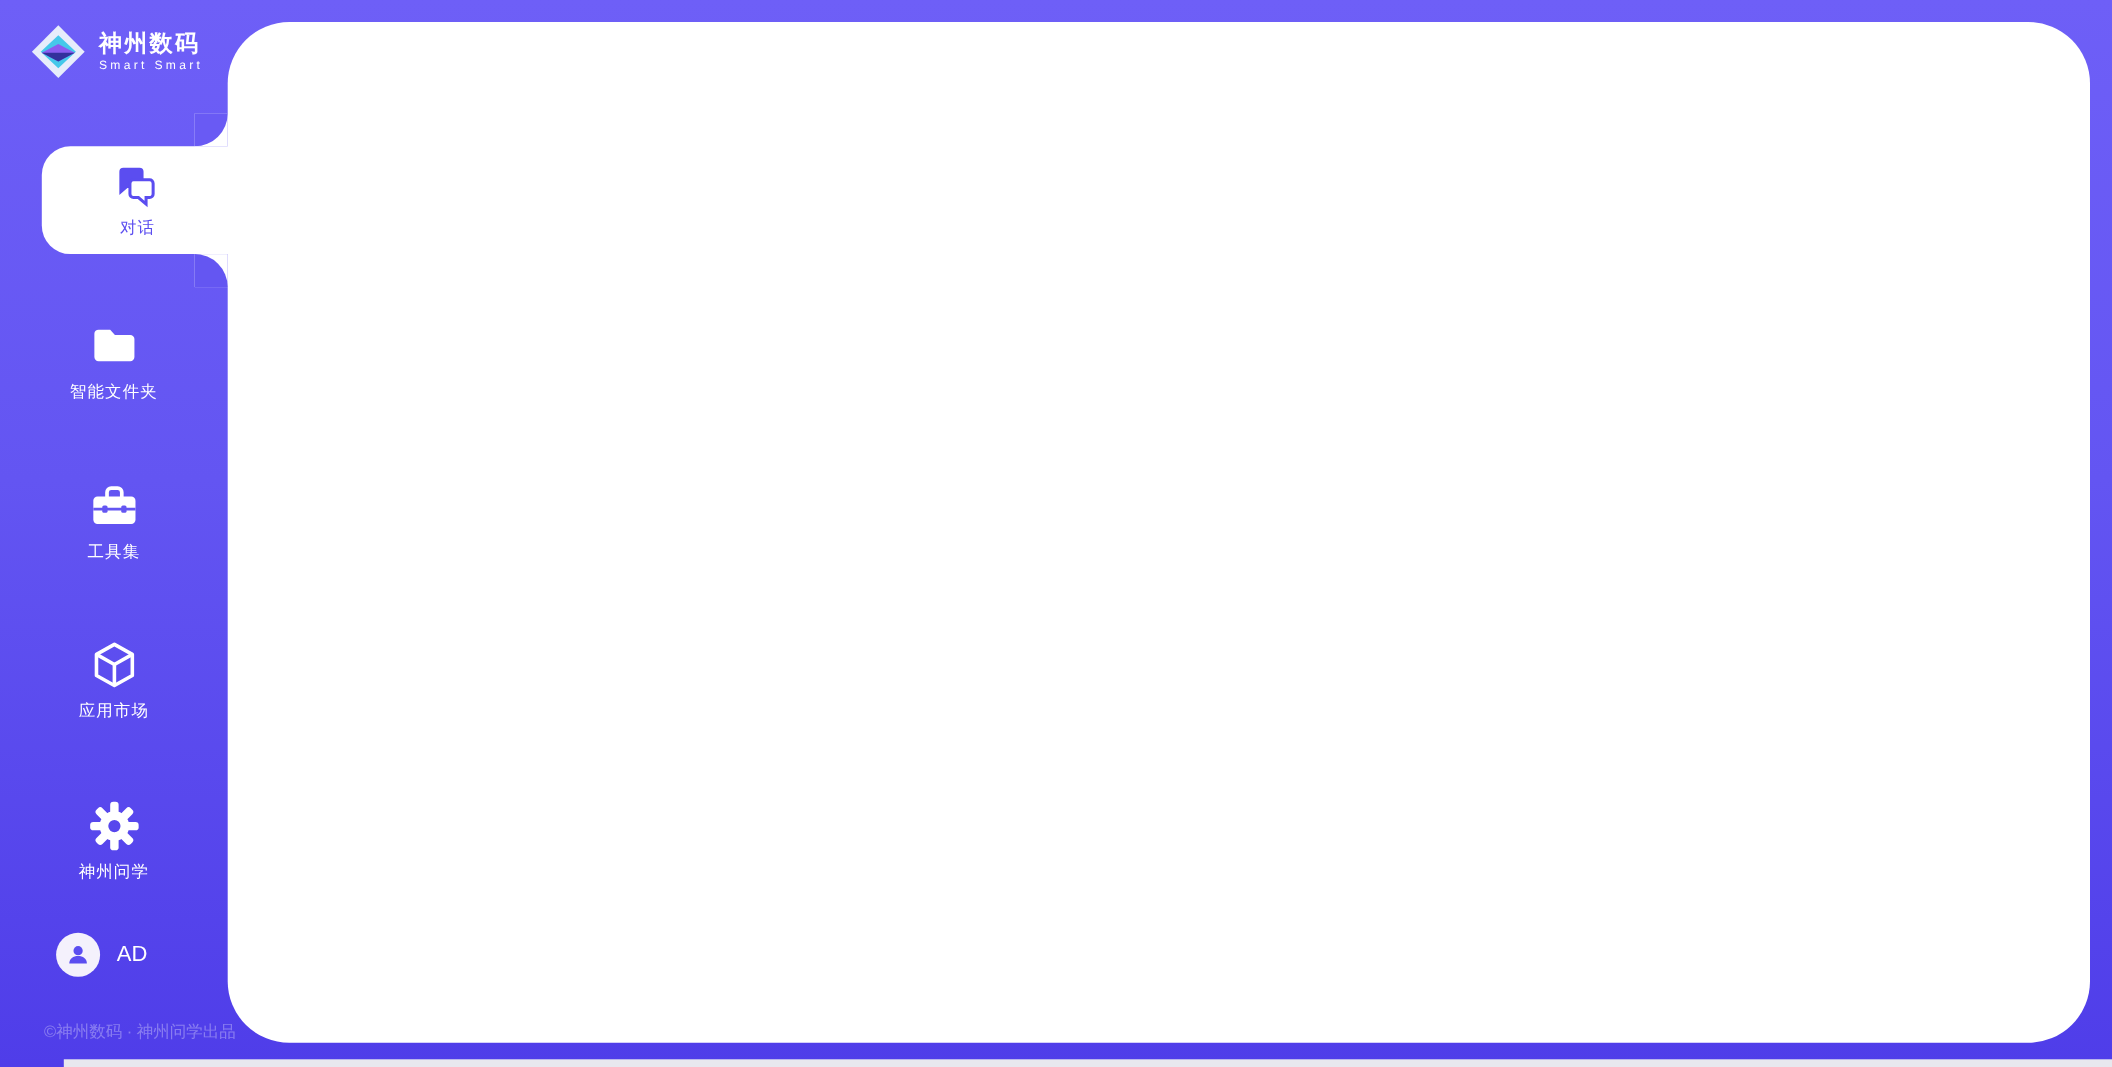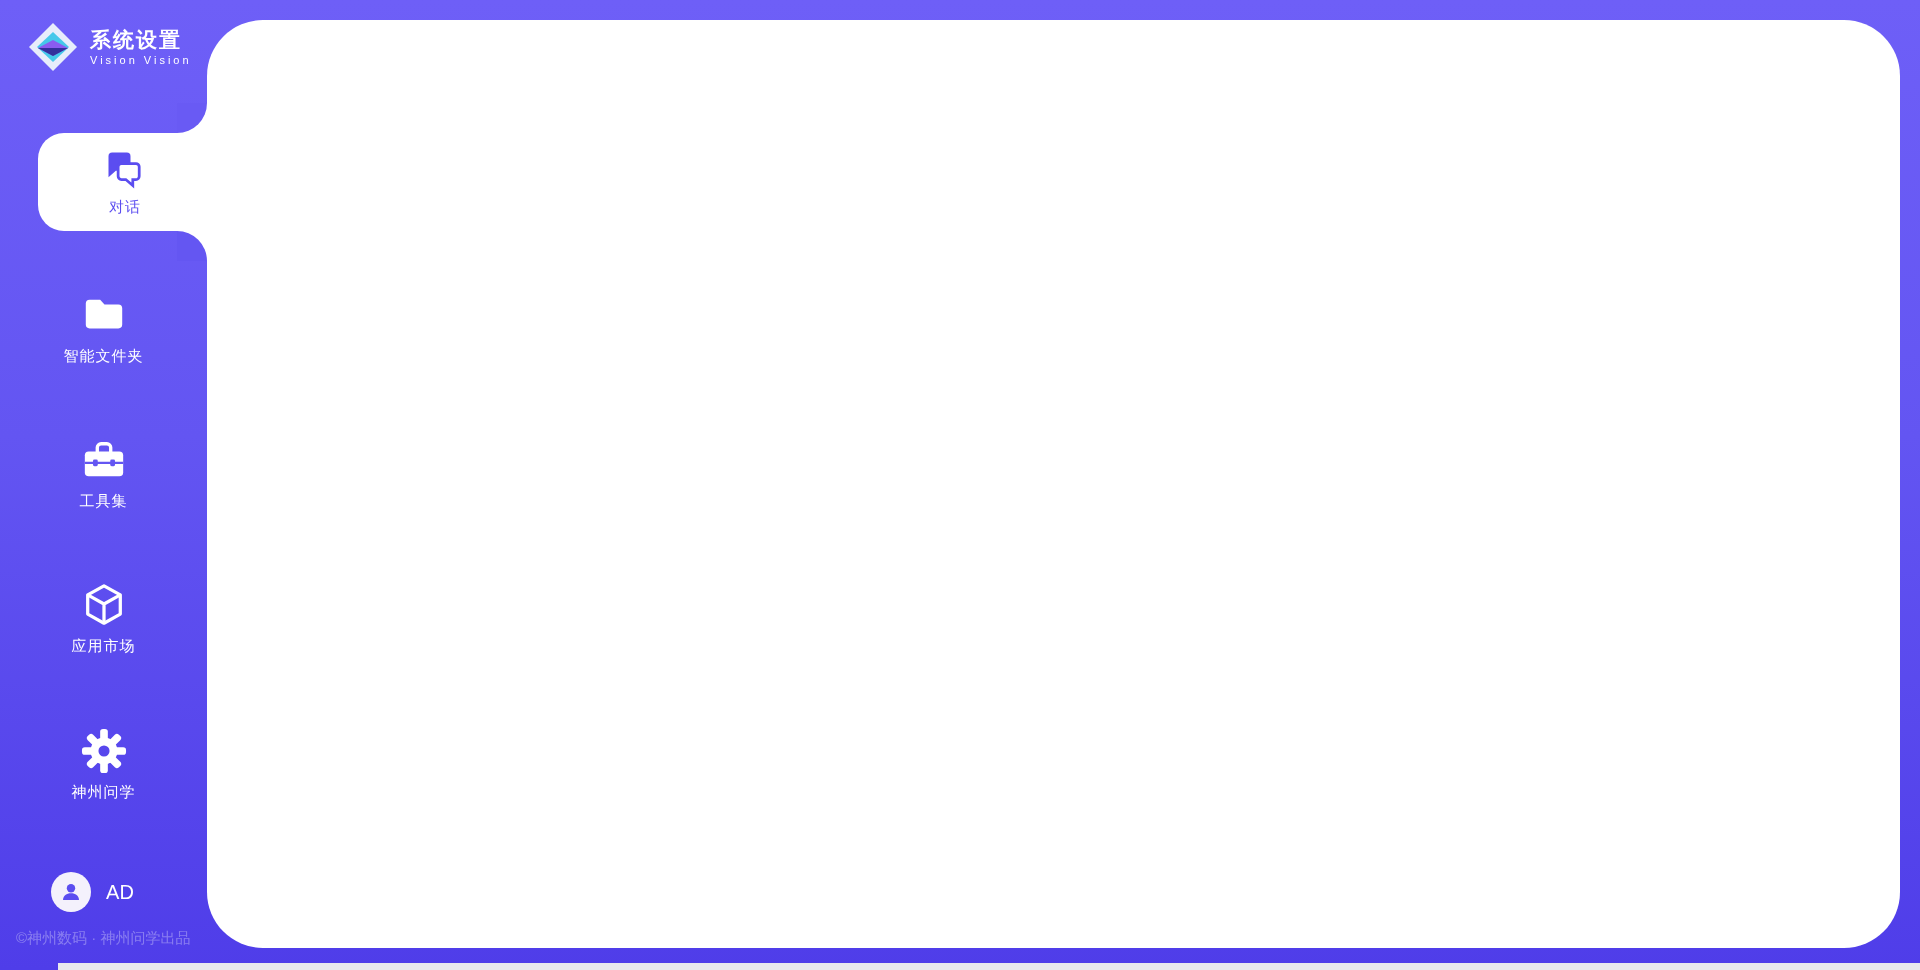--- a/index.html
+++ b/index.html
@@ -38,25 +38,25 @@
   .nav-active svg{width:44px;height:44px;}
   .fillet{position:absolute;left:177px;width:30px;height:30px;background:#fff;z-index:2;}
   .fillet.top{top:103px;}
   .fillet.bottom{top:231px;}
   .fillet.top::after{content:"";position:absolute;inset:0;background:#695af4;border-bottom-right-radius:100%;}
   .fillet.bottom::after{content:"";position:absolute;inset:0;background:#6456f2;border-top-right-radius:100%;}
   .nav-folder{top:292px;}
   .nav-toolbox{top:437px;}
   .nav-cube{top:582px;}
   .nav-gear{top:728px;}
-  .user-row{position:absolute;top:872px;left:0;width:185px;display:flex;align-items:center;justify-content:center;gap:15px;z-index:2;cursor:pointer;}
+  .user-row{position:absolute;top:848px;left:0;width:185px;display:flex;align-items:center;justify-content:center;gap:15px;z-index:2;cursor:pointer;}
   .avatar{width:40px;height:40px;background:#f4f1fc;border-radius:50%;display:grid;place-items:center;}
   .avatar svg{width:24px;height:24px;}
   .user-name{color:#fff;font-size:20px;}
-  .copyright{position:absolute;top:929px;left:16px;color:rgba(255,255,255,0.32);font-size:15px;z-index:2;white-space:nowrap;}
+  .copyright{position:absolute;top:929px;left:40px;color:rgba(255,255,255,0.32);font-size:15px;z-index:2;white-space:nowrap;}
   .bottom-strip{position:absolute;left:58px;right:0;bottom:0;height:7px;background:#e8e8ee;z-index:3;}
   
   .greeting{position:absolute;left:376px;top:139px;display:flex;align-items:center;gap:19px;}
   .greeting svg{width:80px;height:80px;}
   .greeting-text{font-size:27px;font-weight:bold;color:#15151b;letter-spacing:0.5px;}
   .cards{position:absolute;left:365px;top:255px;display:grid;grid-template-columns:465px 465px;column-gap:13px;row-gap:24px;}
   .card{
     background:#fff;border:1px solid #e9e9f1;border-radius:16px;
     padding:22px 26px 22px 26px;box-sizing:border-box;min-height:128px;
     box-shadow:0 1px 3px rgba(40,40,80,0.04);cursor:pointer;
@@ -97,22 +97,22 @@
   <div class="panel"></div>
 
   <div class="brand">
     <svg viewBox="0 0 100 100">
       <polygon points="50,2 98,50 50,98 2,50" fill="#e7edfb"></polygon>
       <polygon points="50,20 82,50 50,80 18,50" fill="#45c8ea"></polygon>
       <polygon points="50,36 80,52 50,68 20,52" fill="#8a5cf0"></polygon>
       <polygon points="20,52 80,52 50,68" fill="#33309c"></polygon>
     </svg>
     <div>
-      <div class="brand-cn">系统设置</div>
-      <div class="brand-en">Vision Vision</div>
+      <div class="brand-cn">神州数码</div>
+      <div class="brand-en">Smart Smart</div>
     </div>
   </div>
 
   <span class="fillet top"></span>
   <span class="fillet bottom"></span>
 
   <div class="nav-active">
     <svg viewBox="0 0 48 48">
       <path d="M6 10a4 4 0 014-4h16a4 4 0 014 4v12a4 4 0 01-4 4H14l-8 7z" fill="#5b4df0"></path>
       <path d="M20 18h16a3.5 3.5 0 013.5 3.5V32a3.5 3.5 0 01-3.5 3.5h-3.5v6.5l-7.6-6.5H20a3.5 3.5 0 01-3.5-3.5V21.5A3.5 3.5 0 0120 18z" fill="#fff" stroke="#5b4df0" stroke-width="3"></path>

